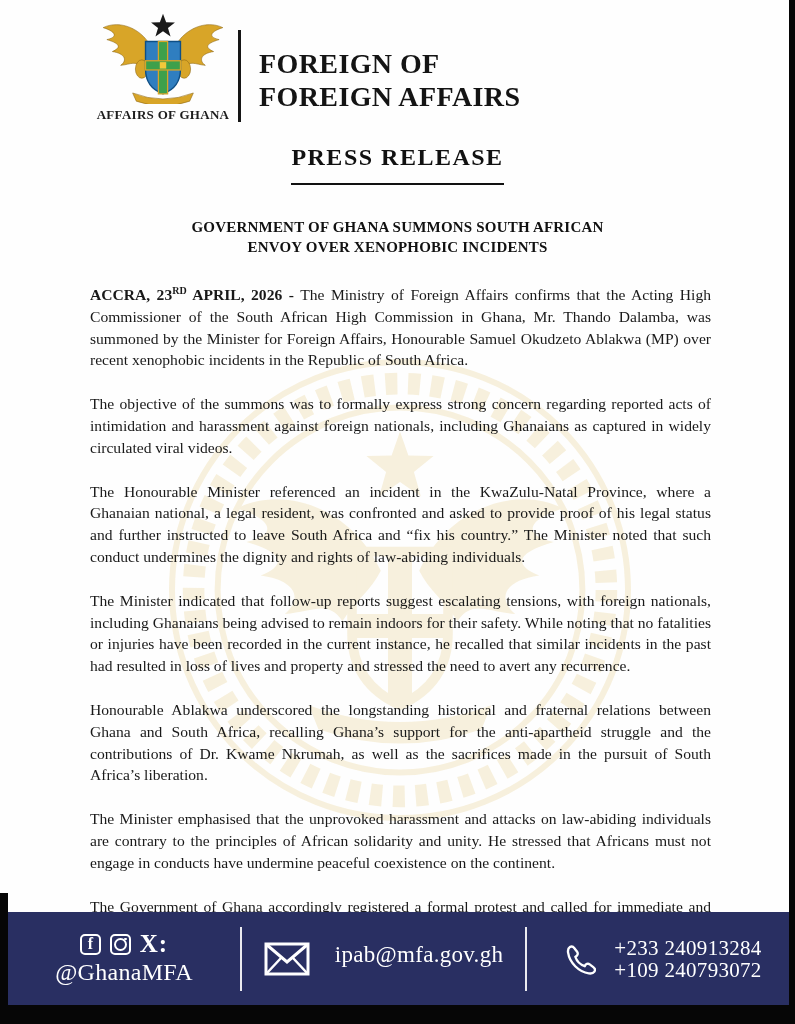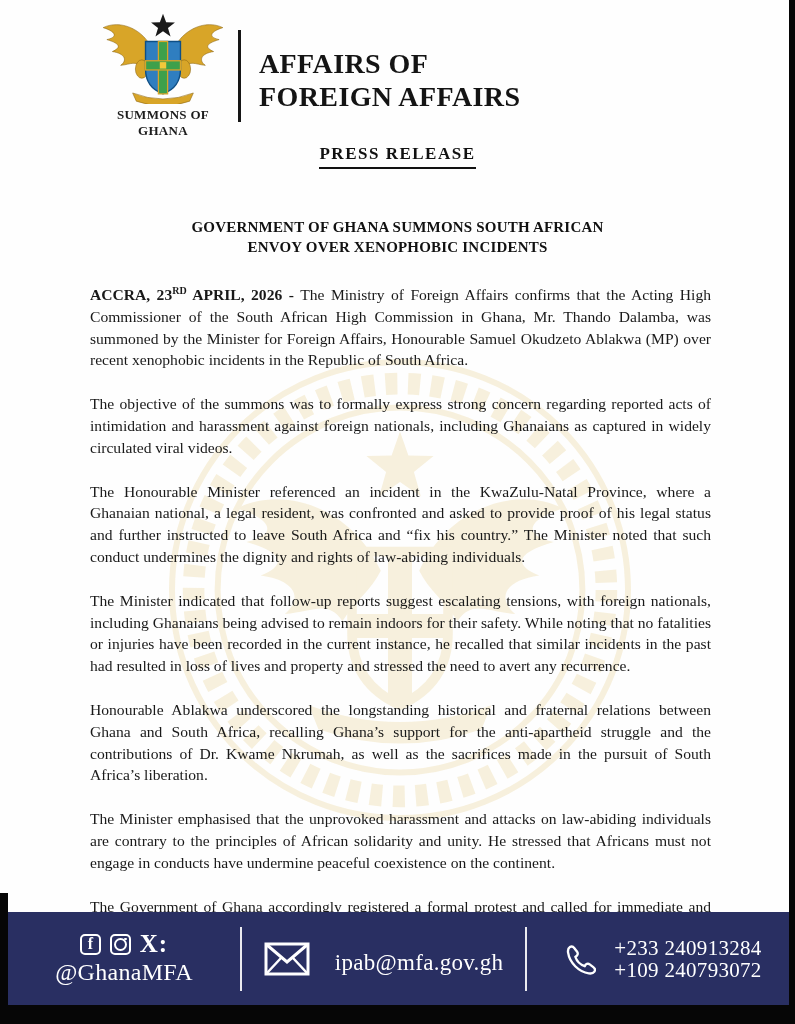--- a/index.html
+++ b/index.html
@@ -27,22 +27,22 @@
     position:absolute; left:238px; top:30px; width:2.5px; height:92px; background:#161616;
   }
   .ministry-title {
     position:absolute; left:259px; top:47px;
     font-size:28px; font-weight:bold; line-height:33px; letter-spacing:0.4px; color:#141414;
   }
 
   
   .press-release-wrap { position:absolute; top:144px; left:0; width:100%; text-align:center; }
   .press-release-text {
-    display:inline-block; font-size:17px; font-weight:bold; letter-spacing:1.5px;
-    color:#111; border-bottom:2.5px solid #111; padding-bottom:3px;
+    display:inline-block; font-size:24px; font-weight:bold; letter-spacing:1.5px;
+    color:#111; border-bottom:2.5px solid #111; padding-bottom:12px;
   }
   .headline {
     position:absolute; top:217px; left:0; width:100%; text-align:center;
     font-size:15px; font-weight:bold; line-height:20px; color:#111; letter-spacing:0.2px;
   }
 
   
   .bodytext {
     position:absolute; left:90px; top:284px; width:621px;
     font-size:15.6px; line-height:21.8px; text-align:justify; color:#191919;
@@ -71,21 +71,21 @@
   .ig-glyph::before {
     content:""; width:9px; height:9px; border:2px solid #fff; border-radius:50%; display:block;
   }
   .ig-glyph::after {
     content:""; position:absolute; top:2px; right:2px; width:2.5px; height:2.5px;
     background:#fff; border-radius:50%;
   }
   .x-label { font-size:25px; font-weight:bold; letter-spacing:1px; }
   .social-handle { font-size:24px; margin-top:2px; letter-spacing:0.3px; }
 
-  .f-email { flex:1 1 auto; display:flex; align-items:flex-end; justify-content:center; gap:25px; }
+  .f-email { flex:1 1 auto; display:flex; align-items:flex-start; justify-content:center; gap:25px; }
   .email-text { font-size:23px; letter-spacing:0.3px; }
 
   .f-phone { flex:0 0 268px; display:flex; align-items:center; justify-content:center; gap:18px; }
   .phone-lines { font-size:21px; line-height:22px; text-align:left; letter-spacing:0.3px; }
 
   
   .edge-right  { position:absolute; top:0; right:0; width:6px; height:1024px; background:#060606; }
   .edge-left   { position:absolute; top:893px; left:0; width:8px; bottom:0; background:#060606; }
   .edge-bottom { position:absolute; left:0; right:0; top:1005px; height:19px; background:#060606; }
 </style>
@@ -124,27 +124,27 @@
           <ellipse cx="98" cy="62" rx="7" ry="10"></ellipse>
         </g>
         <path d="M56 32 L94 32 L94 62 C94 76 86 85 75 89 C64 85 56 76 56 62 Z" fill="#2f7ec0" stroke="#0e4f86" stroke-width="1.5"></path>
         <g fill="#3da04b" stroke="#d8a528" stroke-width="1.4">
           <rect x="70" y="32" width="10" height="57"></rect>
           <rect x="56" y="53" width="38" height="10"></rect>
         </g>
         <rect x="71.5" y="54.5" width="7" height="7" fill="#f2c83a"></rect>
         <path d="M42 88 Q75 101 108 88 L104 97 Q75 107 46 97 Z" fill="#d8a528" stroke="#8a6410" stroke-width="0.6"></path>
       </svg>
-      <div class="republic-label">SUMMONS OF GHANA</div>
+      <div class="republic-label">AFFAIRS OF GHANA</div>
     </div>
 
     <div class="masthead-divider"></div>
 
     <div class="ministry-title">
-      <div>AFFAIRS OF</div>
+      <div>FOREIGN OF</div>
       <div>FOREIGN AFFAIRS</div>
     </div>
   </header>
 
   <div class="press-release-wrap">
     <span class="press-release-text">PRESS RELEASE</span>
   </div>
 
   <div class="headline">
     <div>GOVERNMENT OF GHANA SUMMONS SOUTH AFRICAN</div>

